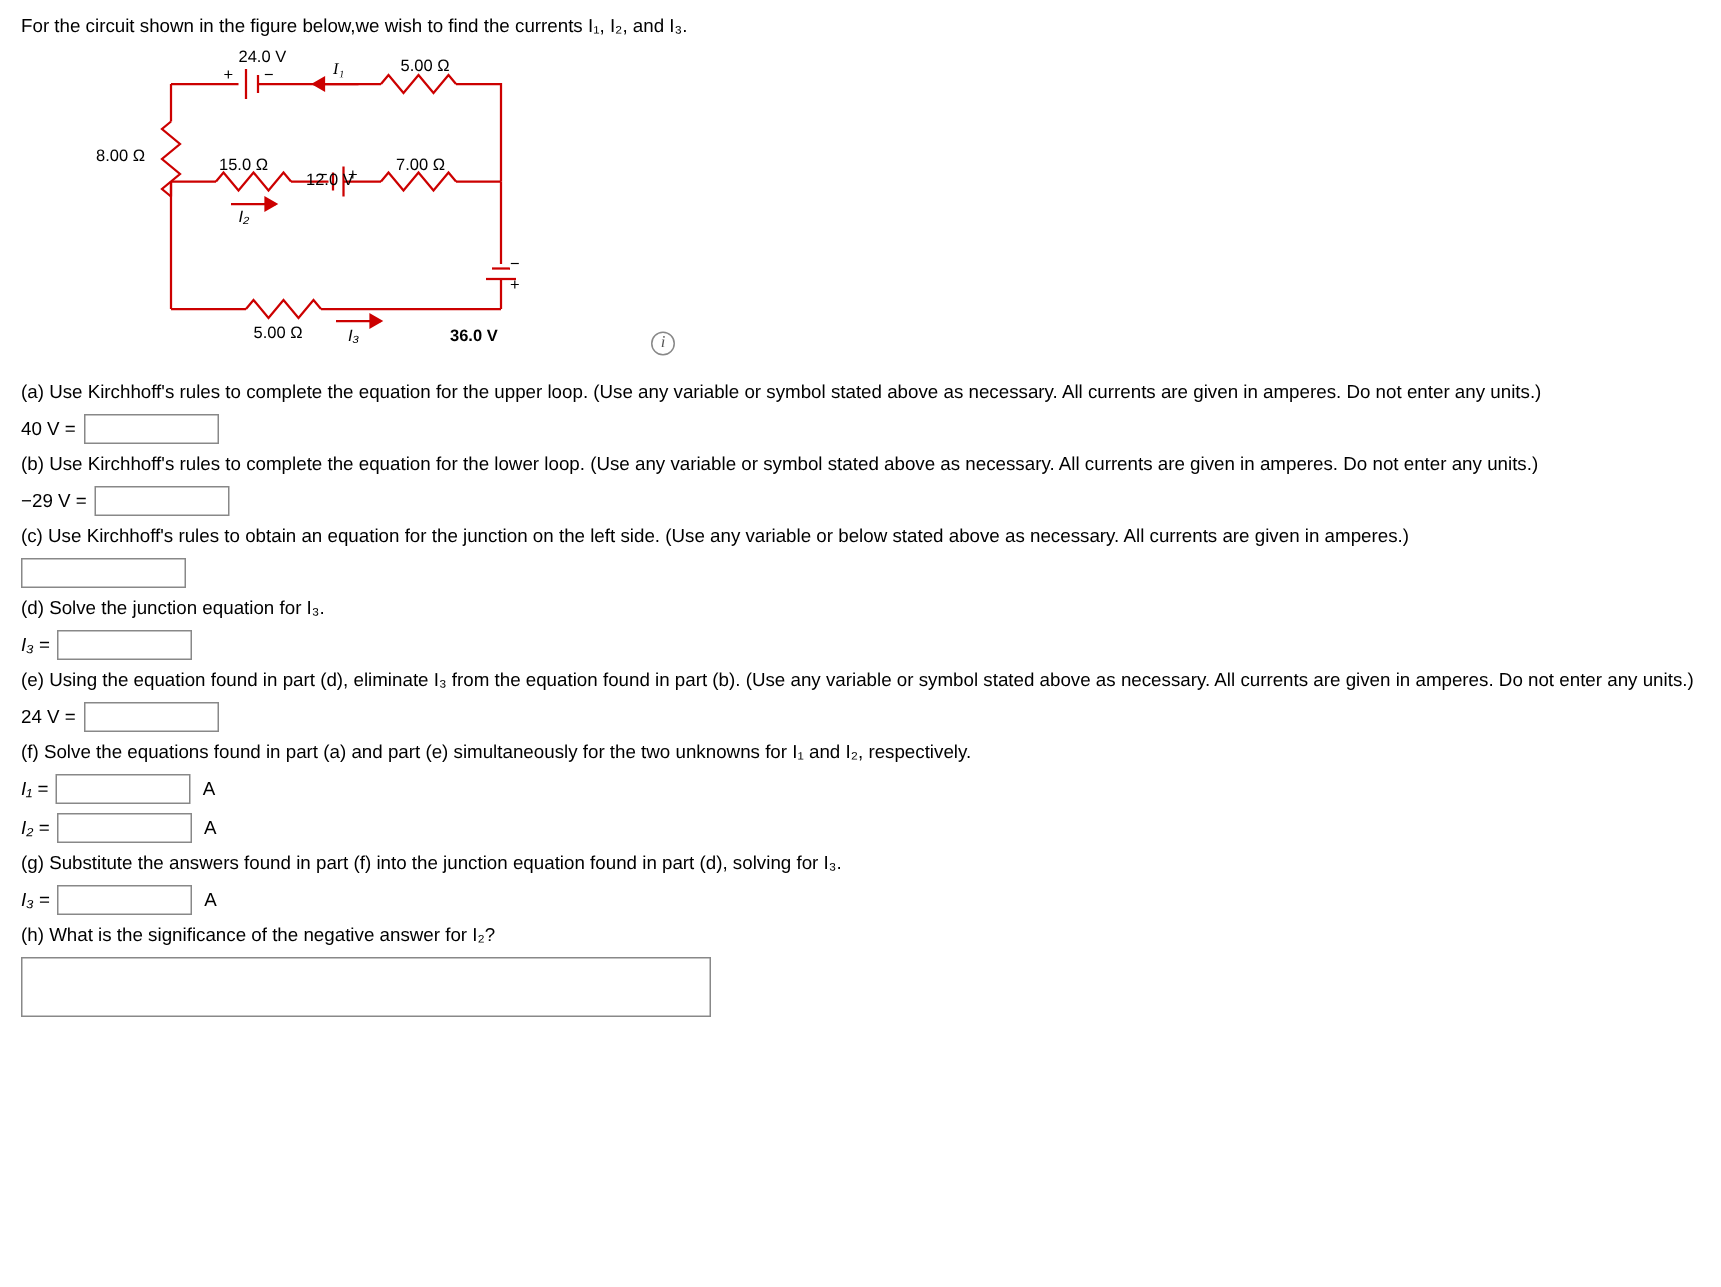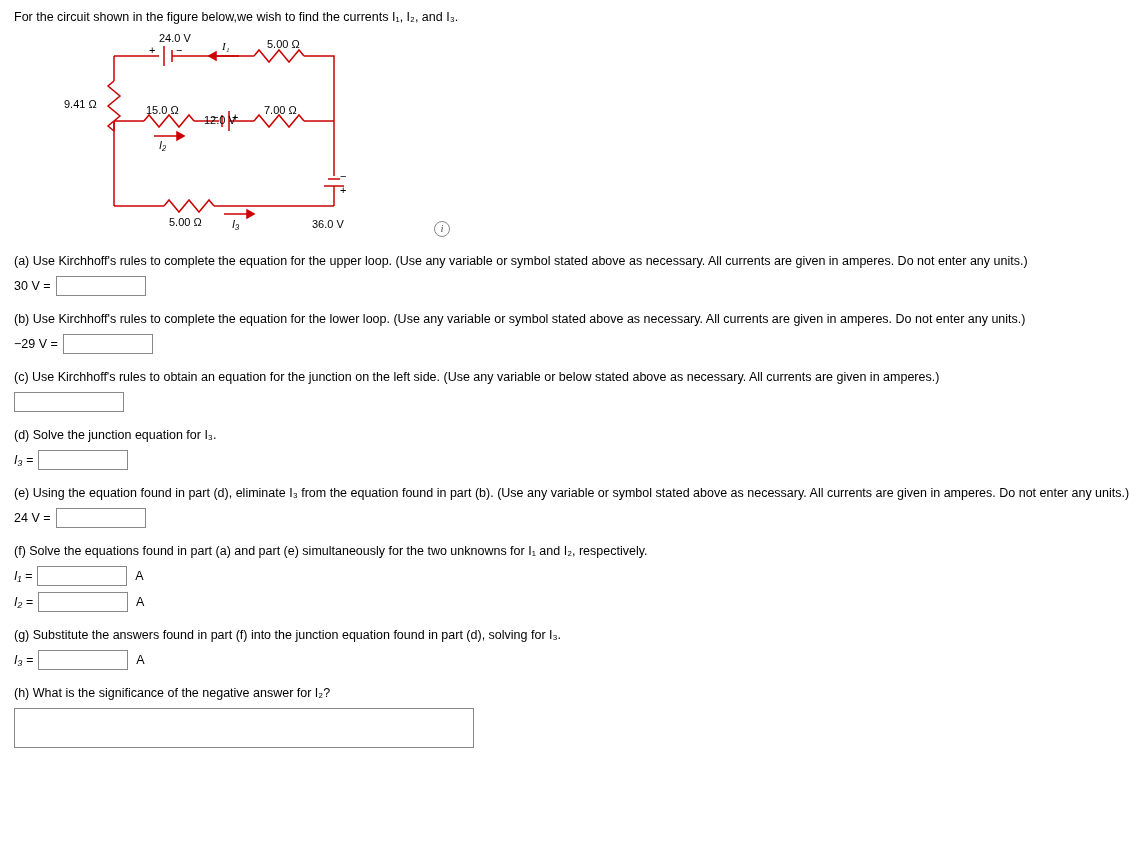--- a/index.html
+++ b/index.html
@@ -32,21 +32,21 @@
     text-align: center;
     line-height: 13px;
     font-style: italic;
     font-family: serif;
     font-size: 11px;
     color: #555;
     position: absolute;
     left: 360px;
     top: 185px;
   }
-  .part { margin: 16px 0 8px 0; }
+  .part { margin: 6px 0 8px 0; }
   .eq-row { margin: 6px 0; display: flex; align-items: center; gap: 5px; }
   .eq-lbl { white-space: nowrap; }
   input.ans {
     height: 20px;
     border: 1px solid #888;
     padding: 1px 4px;
     font-size: 12.5px;
     box-sizing: border-box;
   }
   .w90 { width: 90px; }
@@ -108,47 +108,47 @@
     <line class="arrow" x1="165" y1="20" x2="135" y2="20"></line>
     <polygon class="arrow" points="135,20 142,16 142,24"></polygon>
 
     <line class="arrow" x1="80" y1="100" x2="110" y2="100"></line>
     <polygon class="arrow" points="110,100 103,96 103,104"></polygon>
 
     <line class="arrow" x1="150" y1="178" x2="180" y2="178"></line>
     <polygon class="arrow" points="180,178 173,174 173,182"></polygon>
   </svg>
 
-  <div class="clbl" style="left:-10px; top:62px;">9.41 Ω</div>
+  <div class="clbl" style="left:-10px; top:62px;">8.00 Ω</div>
   <div class="clbl" style="left:85px; top:-4px;">24.0 V</div>
   <div class="clbl" style="left:75px; top:8px;">+</div>
   <div class="clbl" style="left:102px; top:8px;">−</div>
   <div class="clbl i-sub" style="left:148px; top:4px;font-family:Liberation Serif, serif;">I₁</div>
   <div class="clbl" style="left:193px; top:2px;">5.00 Ω</div>
 
   <div class="clbl" style="left:72px; top:68px;">15.0 Ω</div>
   <div class="clbl" style="left:130px; top:78px;">12.0 V</div>
   <div class="clbl" style="left:138px; top:75px;">−</div>
   <div class="clbl" style="left:158px; top:75px;">+</div>
   <div class="clbl" style="left:190px; top:68px;">7.00 Ω</div>
   <div class="clbl i-sub" style="left:85px; top:103px;">I₂</div>
 
   <div class="clbl" style="left:266px; top:134px;">−</div>
   <div class="clbl" style="left:266px; top:148px;">+</div>
 
   <div class="clbl" style="left:95px; top:180px;">5.00 Ω</div>
   <div class="clbl i-sub" style="left:158px; top:182px;">I₃</div>
-  <div class="clbl" style="left:238px; top:182px;">36.0 V</div>
+  <div class="clbl" style="left:226px; top:182px;font-weight:bold;">36.0 V</div>
 
   <span class="info-icon">i</span>
 </div>
 
 <div class="part">(a) Use Kirchhoff's rules to complete the equation for the upper loop. (Use any variable or symbol stated above as necessary. All currents are given in amperes. Do not enter any units.)</div>
 <div class="eq-row">
-  <span class="eq-lbl">30 V =</span>
+  <span class="eq-lbl">40 V =</span>
   <input class="ans w90" style="">
 </div>
 
 <div class="part">(b) Use Kirchhoff's rules to complete the equation for the lower loop. (Use any variable or symbol stated above as necessary. All currents are given in amperes. Do not enter any units.)</div>
 <div class="eq-row">
   <span class="eq-lbl">−29 V =</span>
   <input class="ans w90" style="">
 </div>
 
 <div class="part">(c) Use Kirchhoff's rules to obtain an equation for the junction on the left side. (Use any variable or below stated above as necessary. All currents are given in amperes.)</div>

